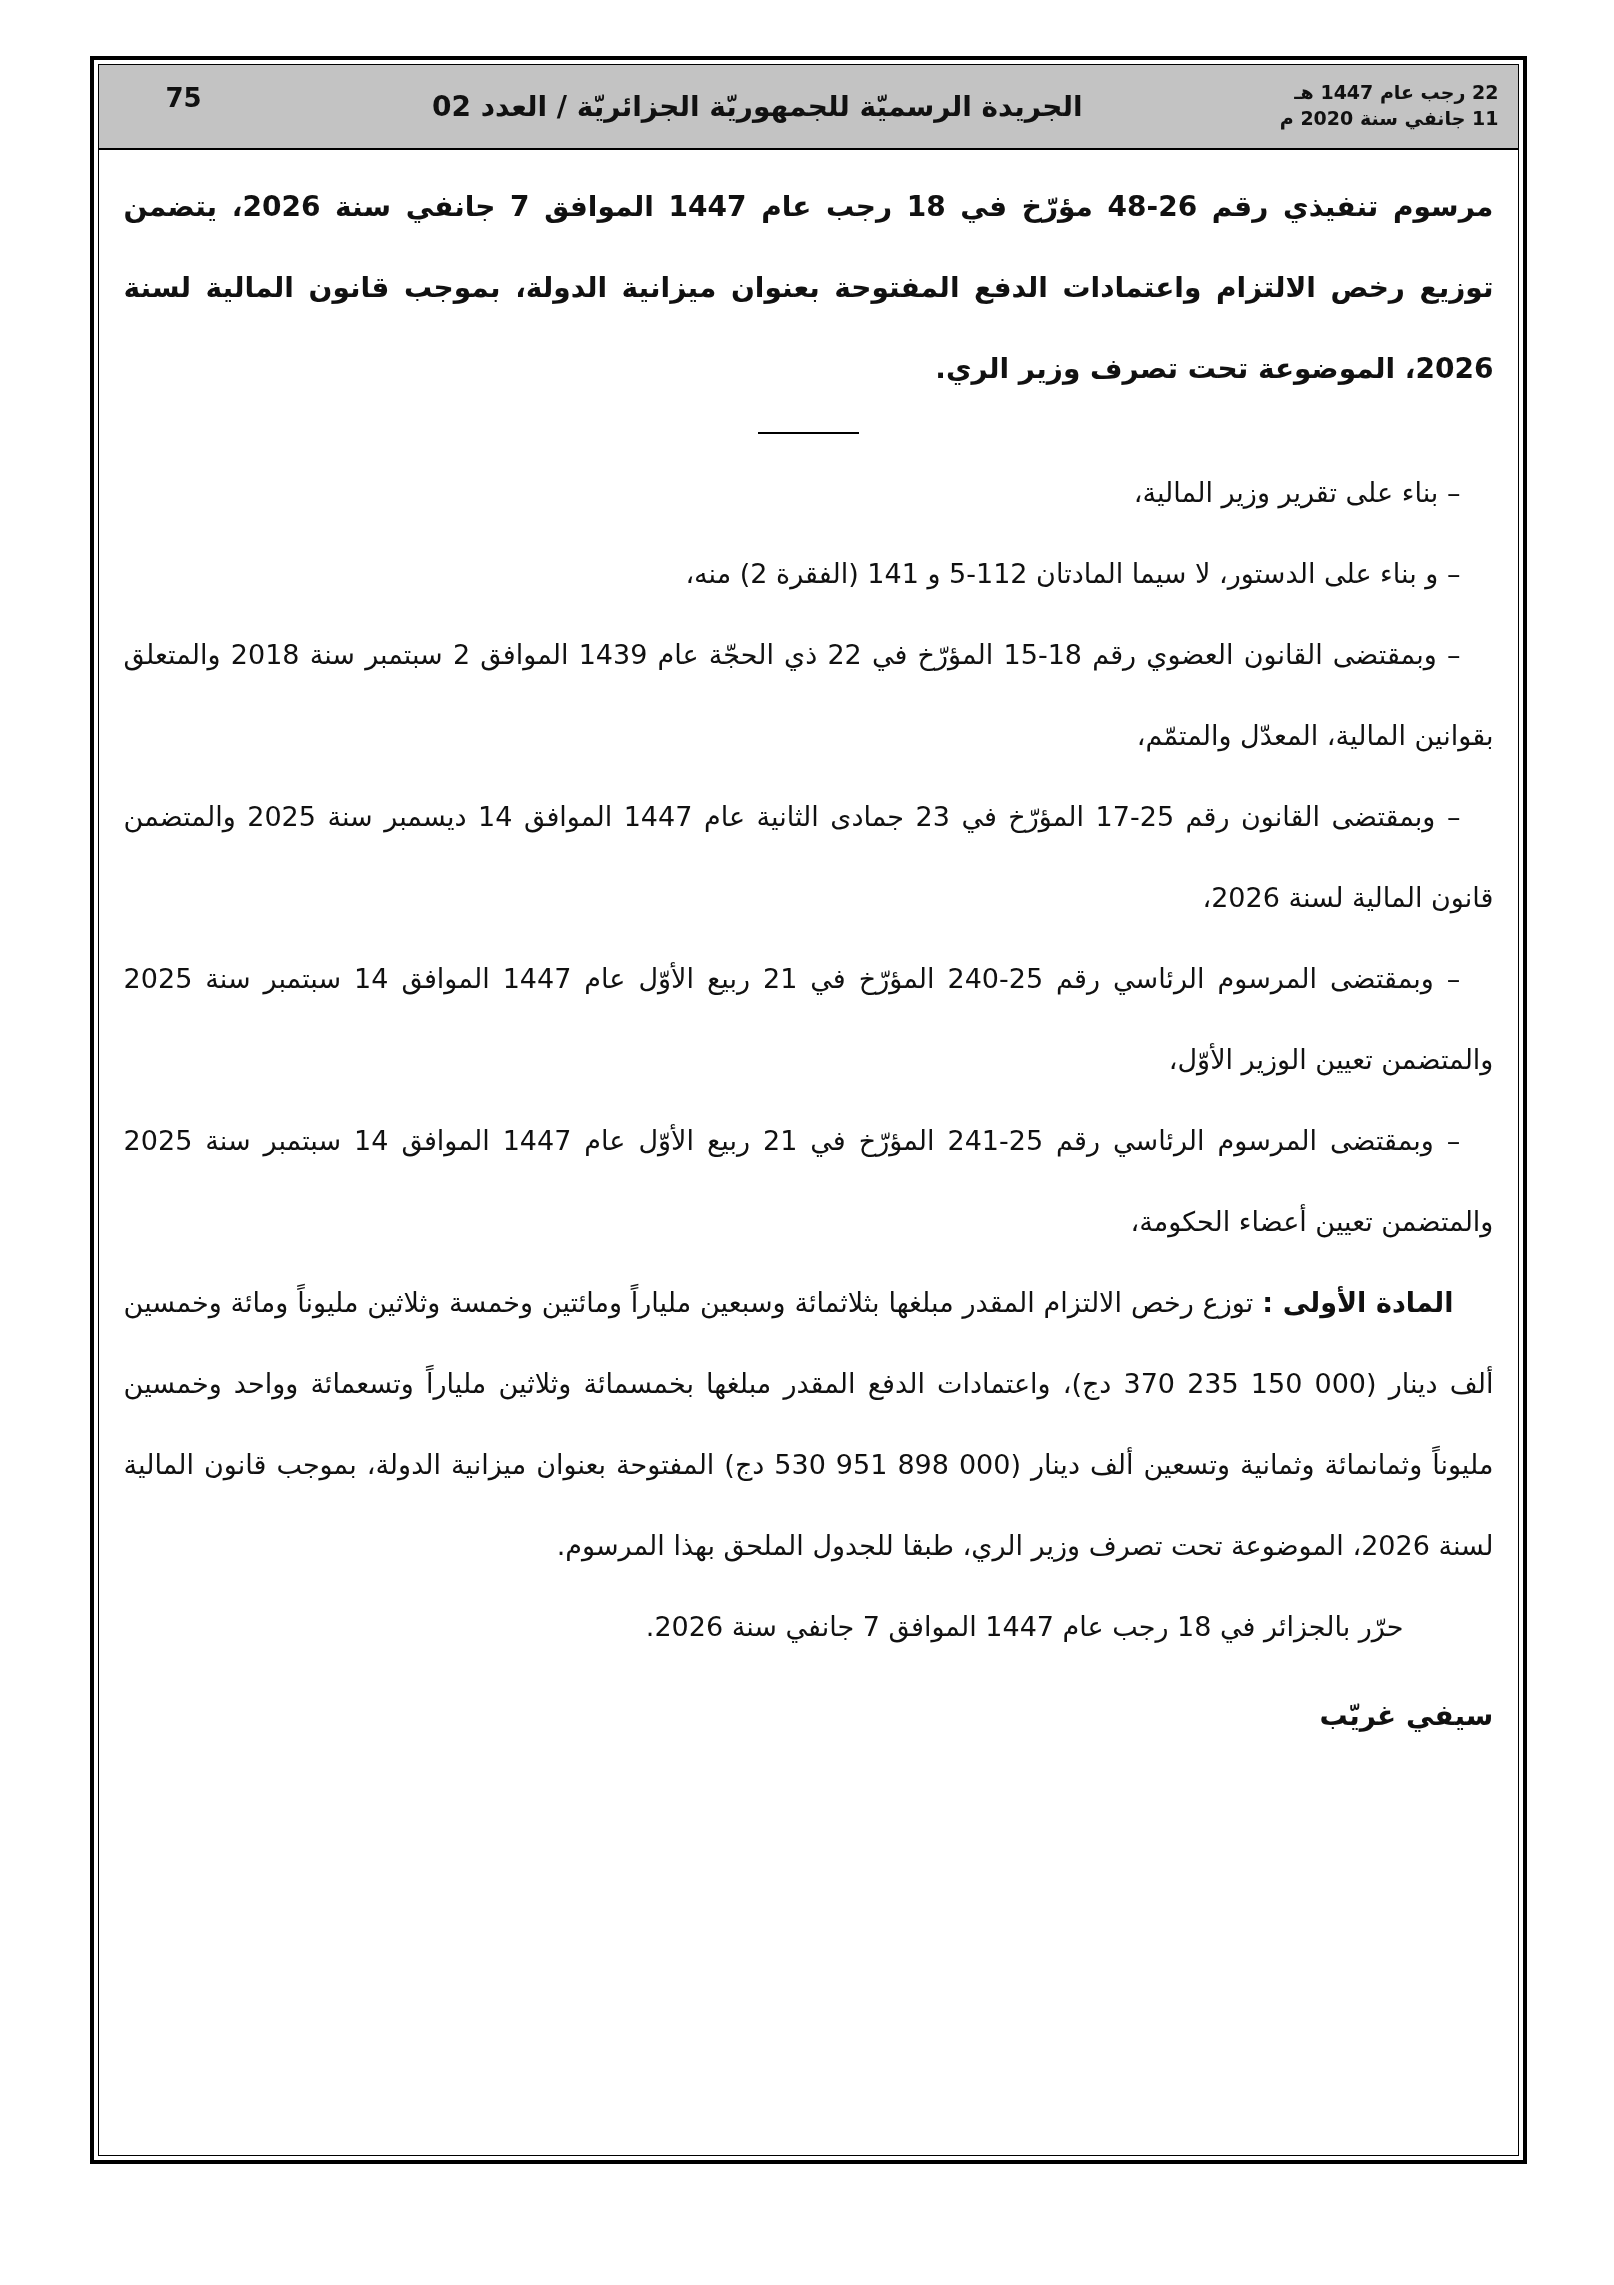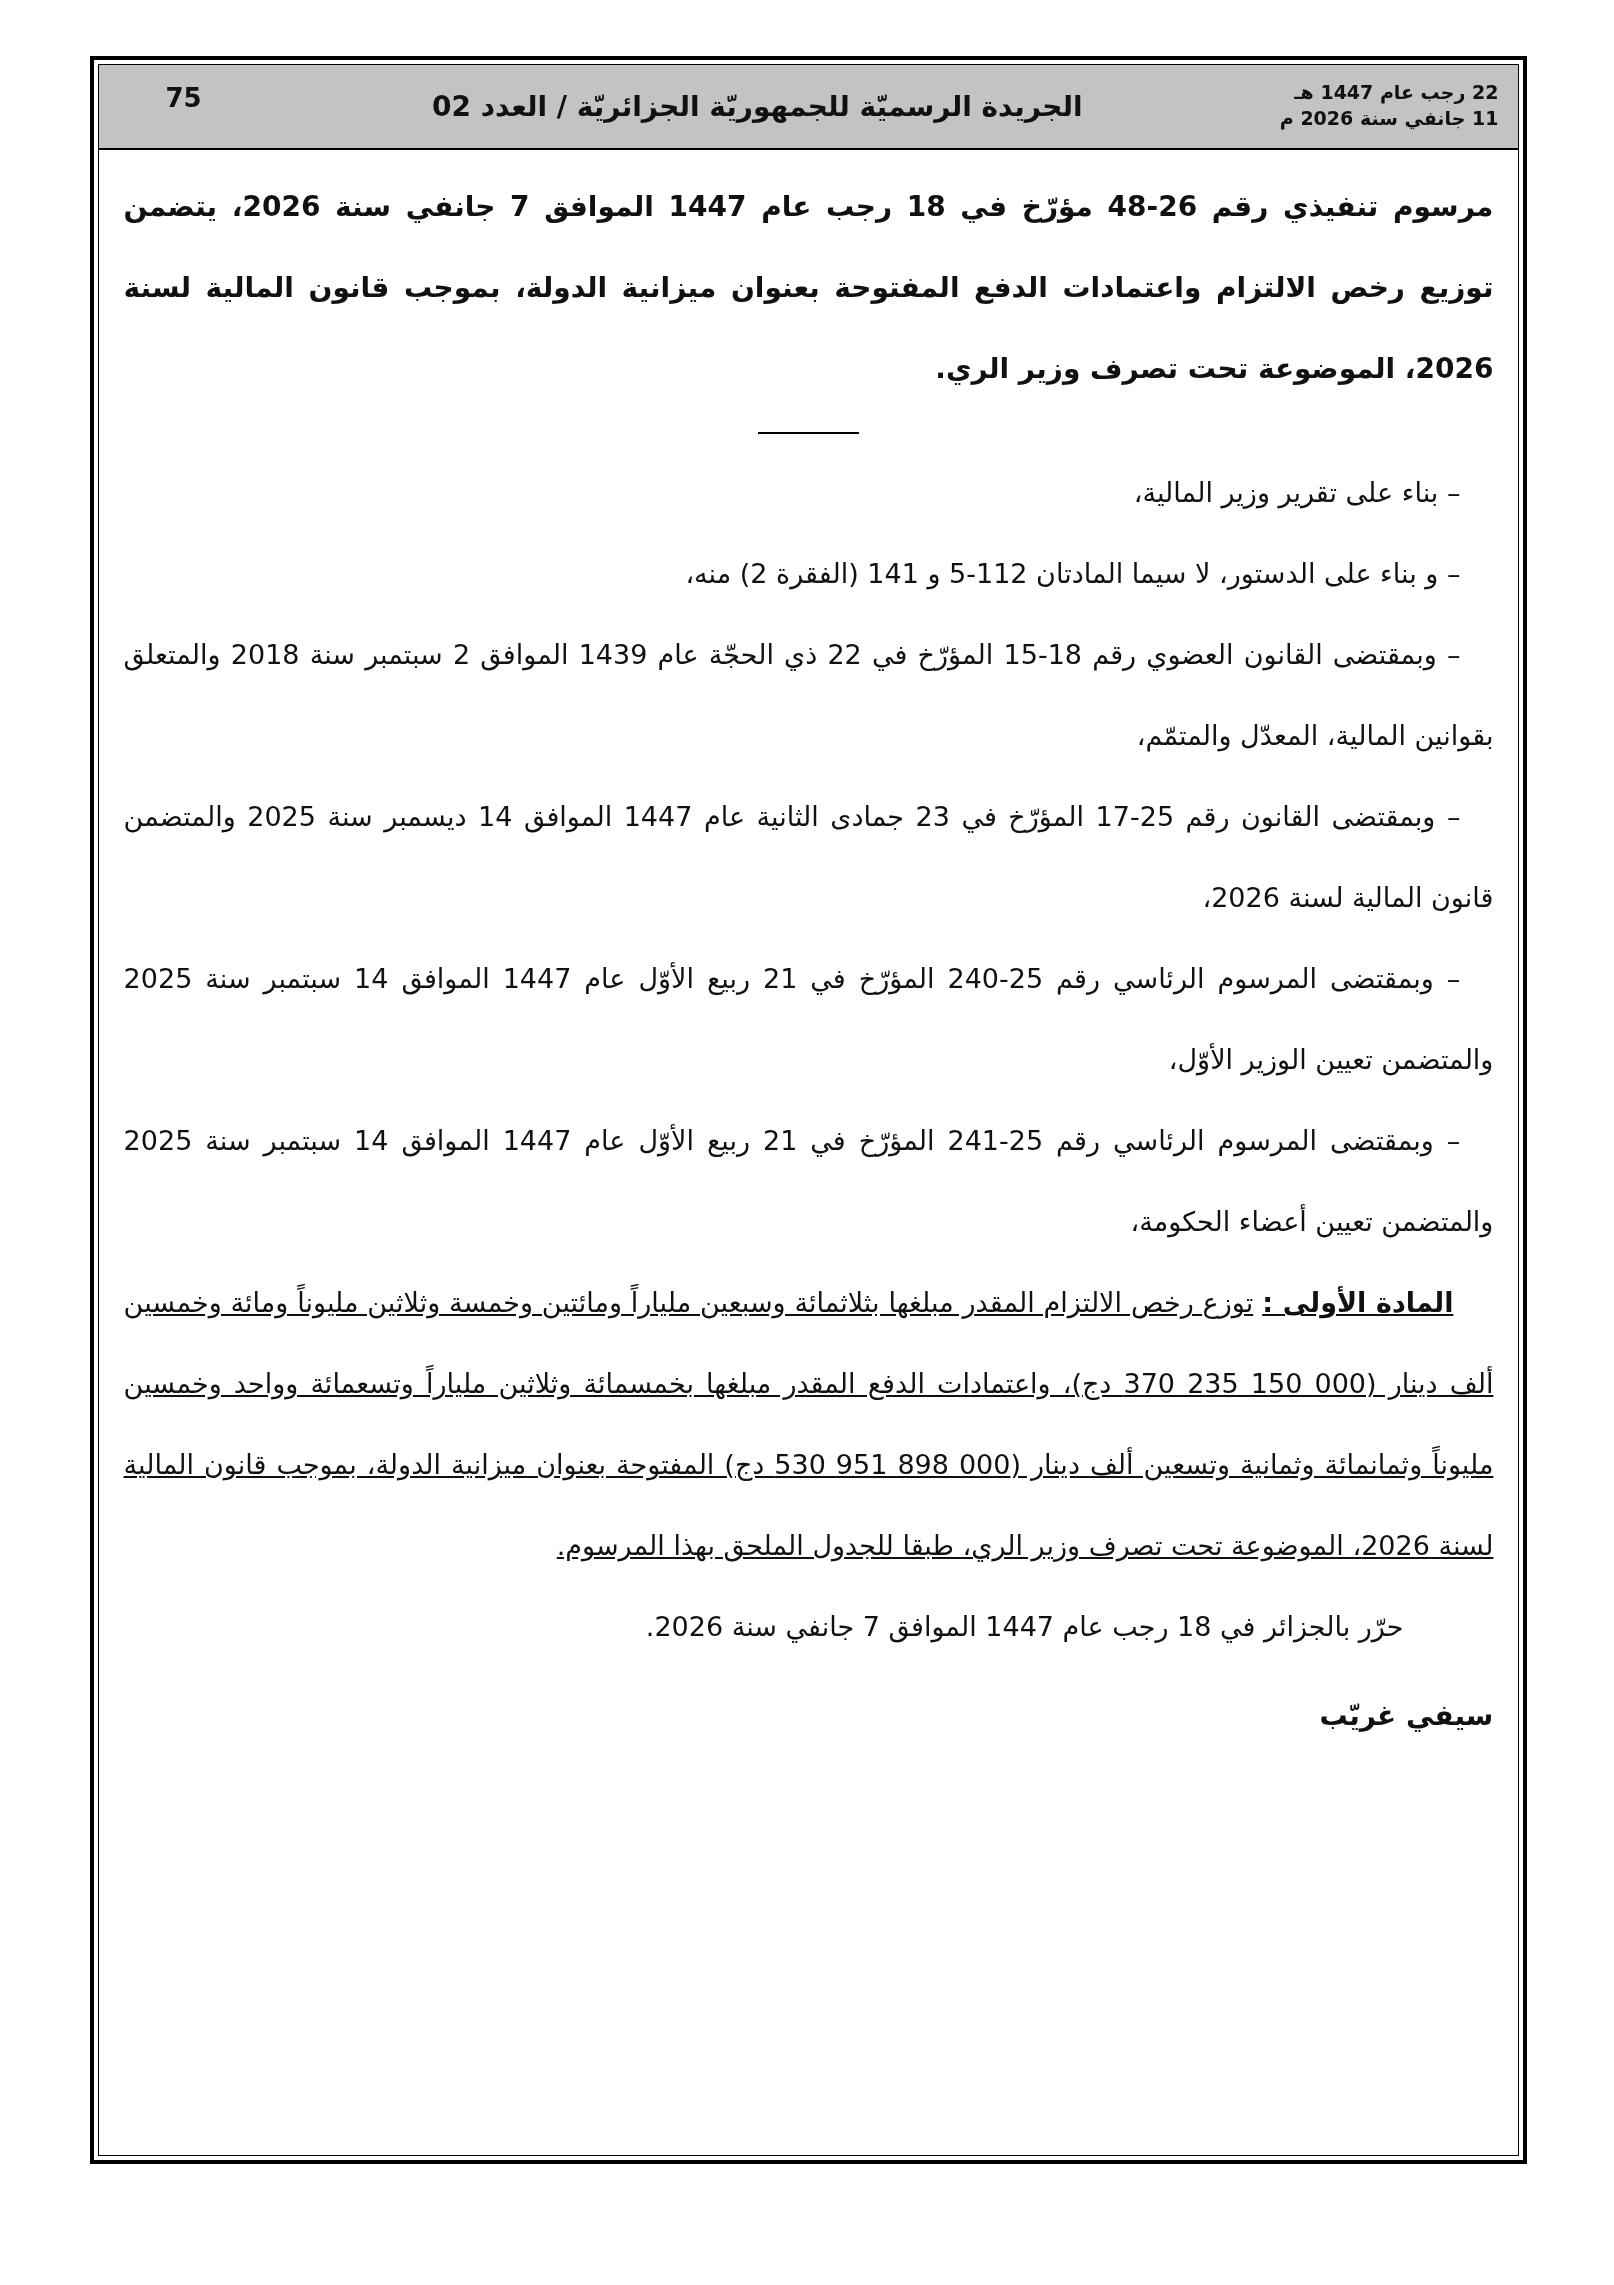--- a/index.html
+++ b/index.html
@@ -17,35 +17,35 @@
   .hdr-page-num{flex:0 0 136px;text-align:center;padding:0 0 16.3px 34px;
        font-weight:bold;font-size:26px;box-sizing:border-box;}
   .content{direction:rtl;padding:16.3px 25px 0 25px;height:calc(100% - 85px);
        box-sizing:border-box;overflow:hidden;font-size:27px;}
   .content p{margin:0;line-height:81px;text-align:justify;text-indent:33px;}
   p.title-para{font-weight:bold;font-size:28px;text-indent:0;}
   .divider{width:101px;border-top:2.7px solid #000;margin:23.5px auto 18px auto;height:0;}
   p.no-indent{text-indent:0;}
   p.enactment{font-weight:bold;}
   .article-label{font-weight:bold;margin-left:9px;}
-  p.article{text-indent:40px;text-decoration:underline;}
+  p.article{text-indent:40px;}
   p.issued{text-indent:90px;}
   p.signature{text-align:right;font-weight:bold;font-size:28px;
        text-indent:0;padding-left:14.5px;margin-top:16.3px;line-height:63px;}
 </style>
 </head>
 <body>
 
 <div class="frame-outer">
   <div class="frame-inner">
 
     <div class="header-band" id="headerBand" style="background: rgb(195, 195, 195);">
       <div class="hdr-dates">
         <div>22 رجب عام 1447 هـ</div>
-        <div>11 جانفي سنة 2026 م</div>
+        <div>11 جانفي سنة 2020 م</div>
       </div>
       <div class="hdr-center">الجريدة الرسميّة للجمهوريّة الجزائريّة / العدد 02</div>
       <div class="hdr-page-num">75</div>
     </div>
 
     <div class="content">
       <p class="title-para">مرسوم تنفيذي رقم 26‏-48 مؤرّخ في 18 رجب عام 1447 الموافق 7 جانفي سنة 2026، يتضمن توزيع رخص الالتزام واعتمادات الدفع المفتوحة بعنوان ميزانية الدولة، بموجب قانون المالية لسنة 2026، الموضوعة تحت تصرف وزير الري.</p>
 
       <div class="divider"></div>
 

